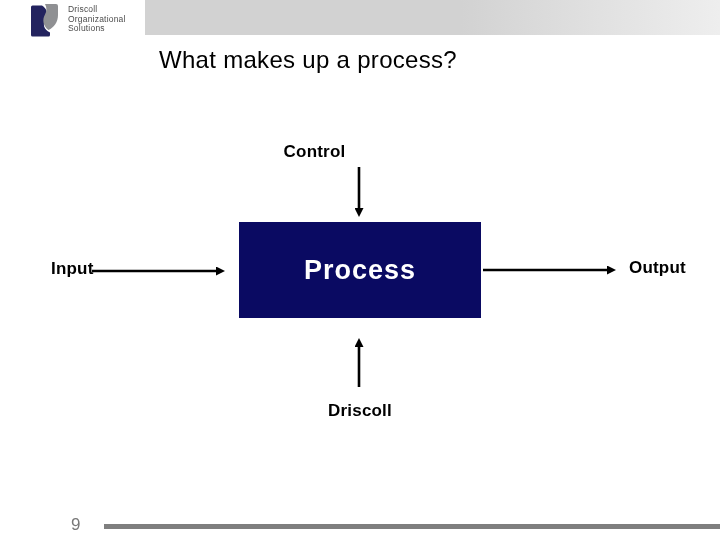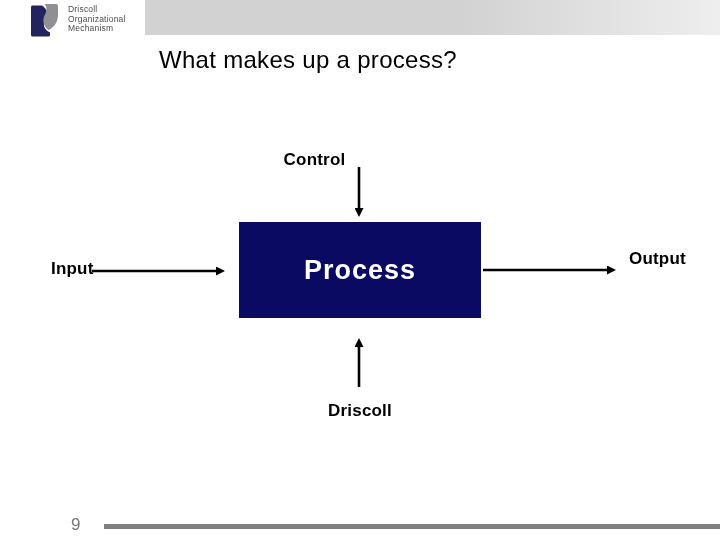--- a/index.html
+++ b/index.html
@@ -27,23 +27,23 @@
   }
   .title{
     position:absolute;left:0;top:46px;width:616px;text-align:center;
     font-size:24px;letter-spacing:.3px;color:var(--title-text,#000);
     white-space:pre;
   }
   .dlabel{
     position:absolute;font-size:17px;font-weight:700;
     color:var(--label-text,#000);letter-spacing:.2px;white-space:pre;
   }
-  .label-control{left:0;top:150px;width:629px;text-align:center;}
+  .label-control{left:0;top:142px;width:629px;text-align:center;}
   .label-input{left:38px;top:259px;margin-left:13px;}
-  .label-output{left:629px;top:249px;}
+  .label-output{left:629px;top:258px;}
   .label-mechanism{left:0;top:401px;width:720px;text-align:center;}
   .process-box{
     position:absolute;left:239px;top:222px;width:242px;height:96px;
     background:var(--process-box,#0a0a62);
     display:flex;align-items:center;justify-content:center;
   }
   .process-box .process-label{
     color:var(--process-text,#fff);
     font-size:27px;font-weight:700;letter-spacing:1px;white-space:pre;
   }
@@ -69,21 +69,21 @@
   <div class="top-bar"></div>
 
   <div class="logo">
     <svg viewBox="0 0 31 36" aria-hidden="true">
       <path class="logo-navy" d="M2,5 Q2,3.5 3.5,3.5 L13,3.5 C18,6.5 19.5,12 16.5,17 C13.5,22 14.5,27.5 21,30.5 L21,33 Q21,34.5 19.5,34.5 L3.5,34.5 Q2,34.5 2,33 Z"></path>
       <path class="logo-gray" d="M16,2 L27,2 Q29,2 29,4 L29,13 C29,20 25,25.5 19.5,28 C14,24 13,17.5 16,12.5 C17.8,9.5 18,5.5 16,2 Z"></path>
     </svg>
     <div class="logo-text">
       <div>Driscoll</div>
       <div>Organizational</div>
-      <div>Mechanism</div>
+      <div>Solutions</div>
     </div>
   </div>
 
   <div class="title">What makes up a process?</div>
 
   <div class="dlabel label-control">Control</div>
   <div class="dlabel label-input">Input</div>
   <div class="dlabel label-output">Output</div>
   <div class="dlabel label-mechanism">Driscoll</div>
 

